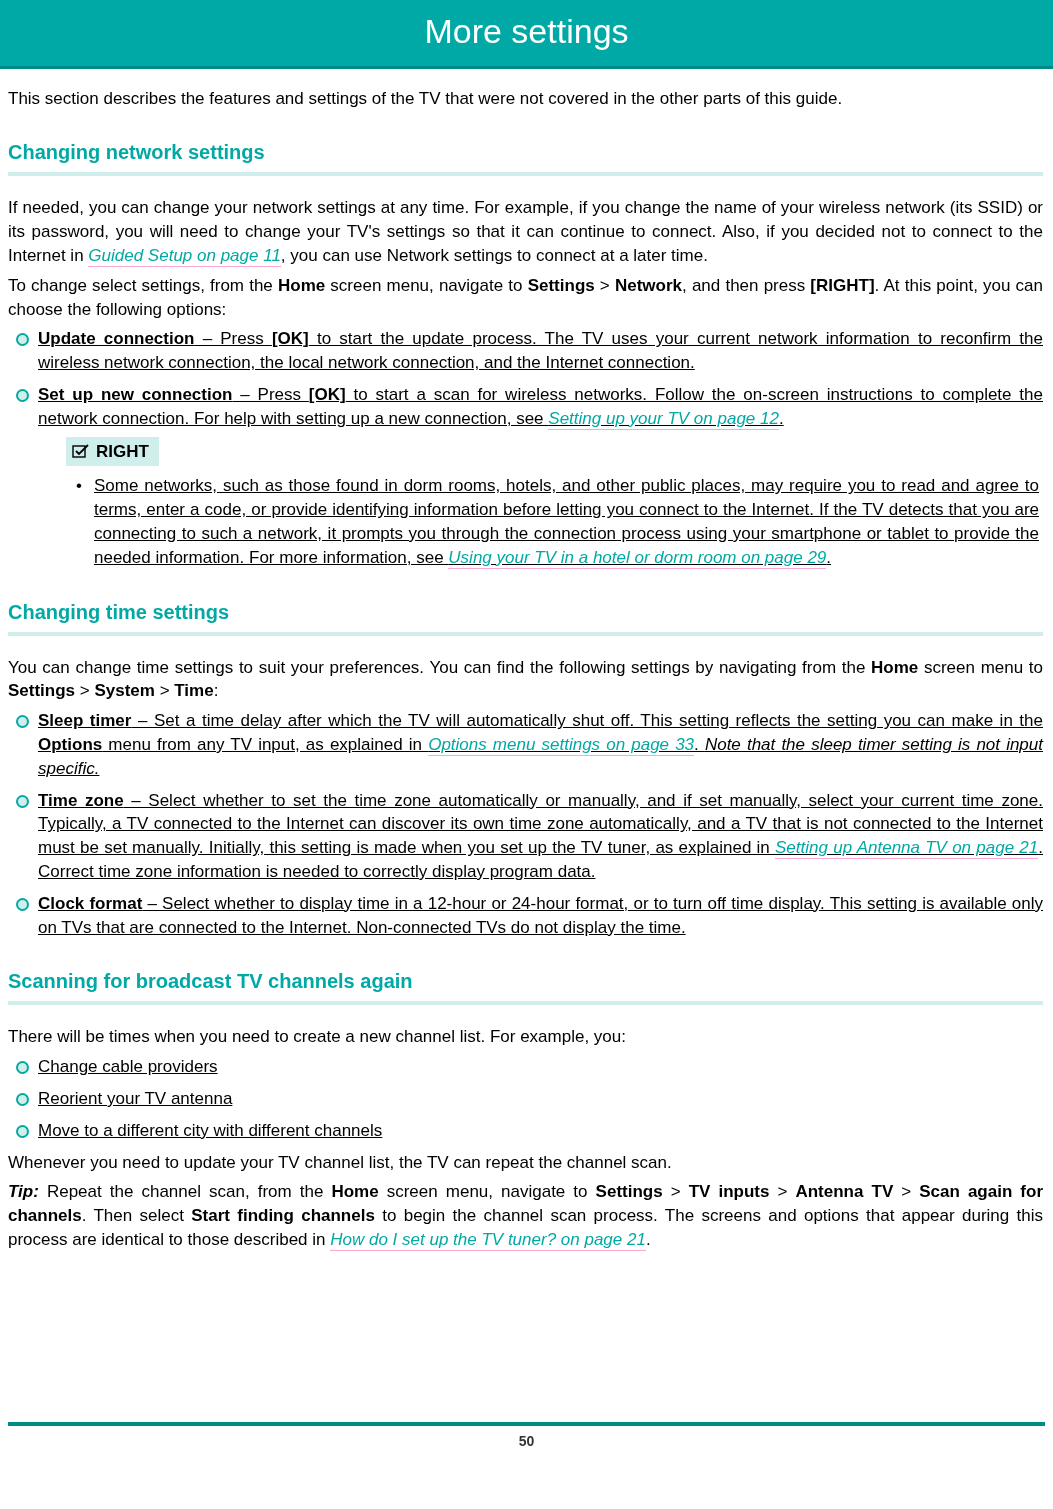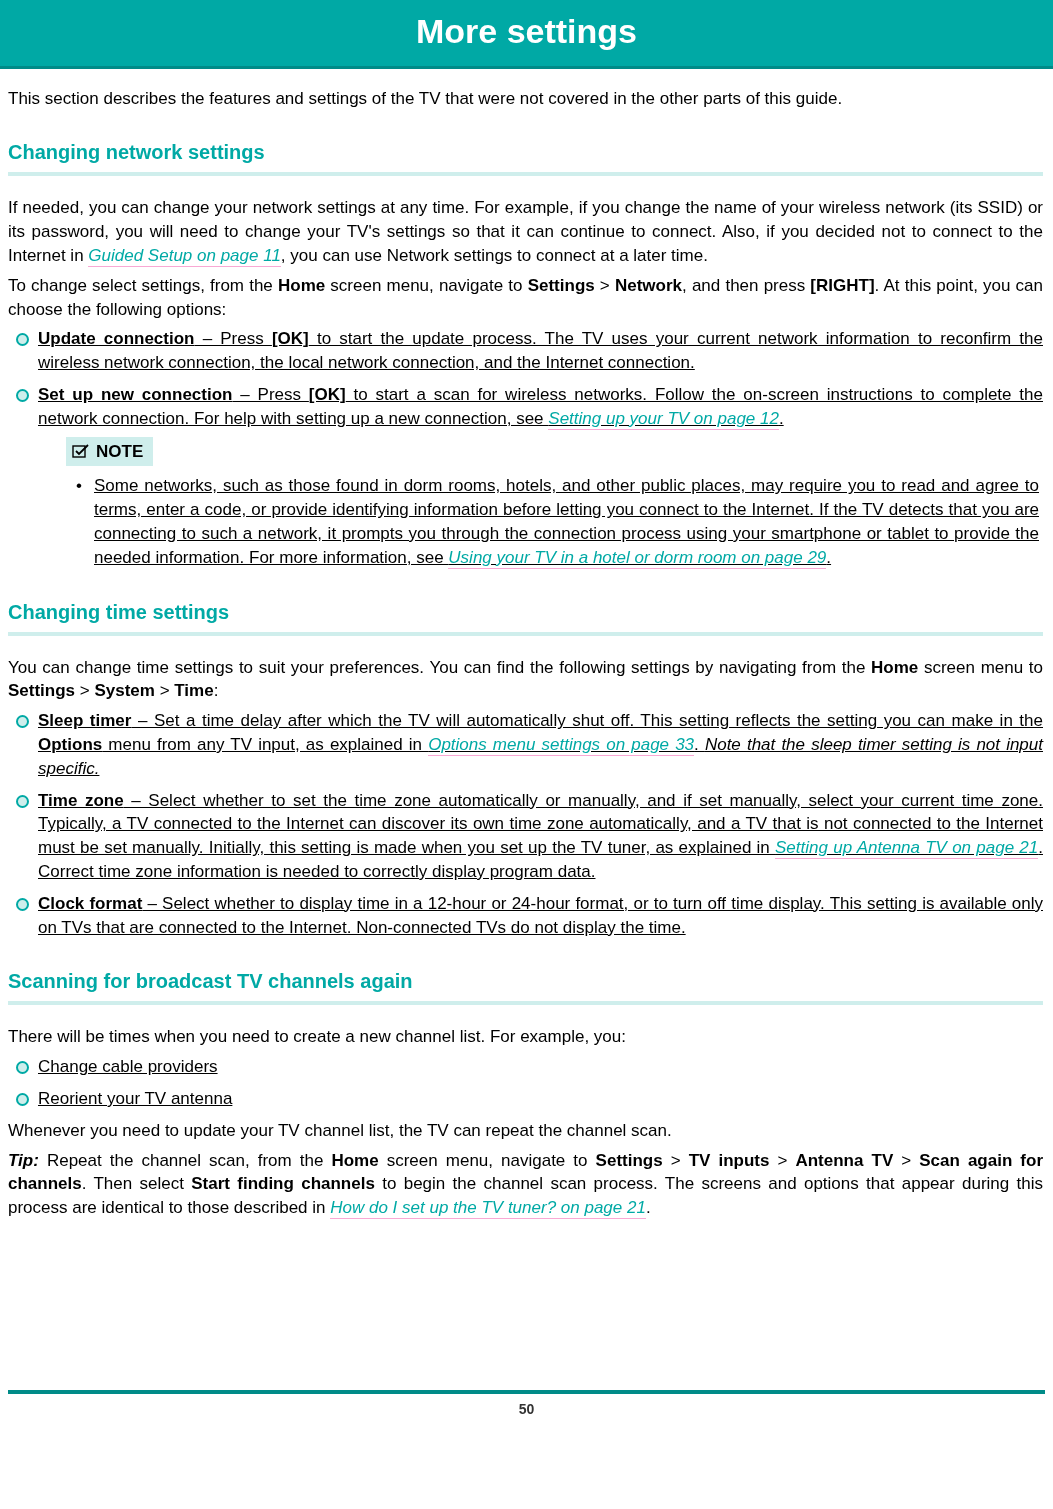--- a/index.html
+++ b/index.html
@@ -9,21 +9,21 @@
     background: #fff;
     color: #000;
     font-size: 17px;
     line-height: 1.4;
   }
   .title-banner {
     background: #00a9a5;
     color: #fff;
     text-align: center;
     font-size: 34px;
-    font-weight: bold;
+    font-weight: normal;
     padding: 8px 0 10px 0;
     border-bottom: 3px solid #008b88;
   }
   .content {
     padding: 18px 10px 0 8px;
     text-align: justify;
   }
   .content p { margin: 0 0 6px 0; }
   h2.section {
     color: #00a9a5;
@@ -126,21 +126,21 @@
       <span class="bold">Set up new connection</span><span> – Press </span><span class="bold">[OK]</span><span> to start a scan for wireless networks. Follow the on-screen instructions to complete the network connection. For help with setting up a new connection, see </span><span class="link">Setting up your TV on page 12</span><span>.</span>
 
       <div class="note-area">
         <div class="note-badge">
           <span class="check">
             <svg width="18" height="14" viewBox="0 0 18 14">
                 <rect x="1" y="2" width="12" height="11" fill="none" stroke="#000" stroke-width="1.4"></rect>
                 <path d="M4 7 L7 10 L16 1" fill="none" stroke="#000" stroke-width="1.8"></path>
               </svg>
           </span>
-          <span class="lbl">NOTE</span>
+          <span class="lbl">RIGHT</span>
         </div>
         <ul class="dot">
           <li>
             <span>Some networks, such as those found in dorm rooms, hotels, and other public places, may require you to read and agree to terms, enter a code, or provide identifying information before letting you connect to the Internet. If the TV detects that you are connecting to such a network, it prompts you through the connection process using your smartphone or tablet to provide the needed information. For more information, see </span><span class="link">Using your TV in a hotel or dorm room on page 29</span><span>.</span>
           </li>
         </ul>
       </div>
     </li>
   </ul>
 
@@ -164,20 +164,21 @@
   </ul>
 
   <h2 class="section">Scanning for broadcast TV channels again</h2>
   <hr class="section-rule">
 
   <p>There will be times when you need to create a new channel list. For example, you:</p>
 
   <ul class="circ">
     <li>Change cable providers</li>
     <li>Reorient your TV antenna</li>
+    <li>Move to a different city with different channels</li>
   </ul>
 
   <p>Whenever you need to update your TV channel list, the TV can repeat the channel scan.</p>
 
   <p>
     <span class="bold ital">Tip:</span><span> Repeat the channel scan, from the </span><span class="bold">Home</span><span> screen menu, navigate to </span><span class="bold">Settings</span><span> &gt; </span><span class="bold">TV inputs</span><span> &gt; </span><span class="bold">Antenna TV</span><span> &gt; </span><span class="bold">Scan again for channels</span><span>. Then select </span><span class="bold">Start finding channels</span><span> to begin the channel scan process. The screens and options that appear during this process are identical to those described in </span><span class="link">How do I set up the TV tuner? on page 21</span><span>.</span>
   </p>
 
 </div>
 

